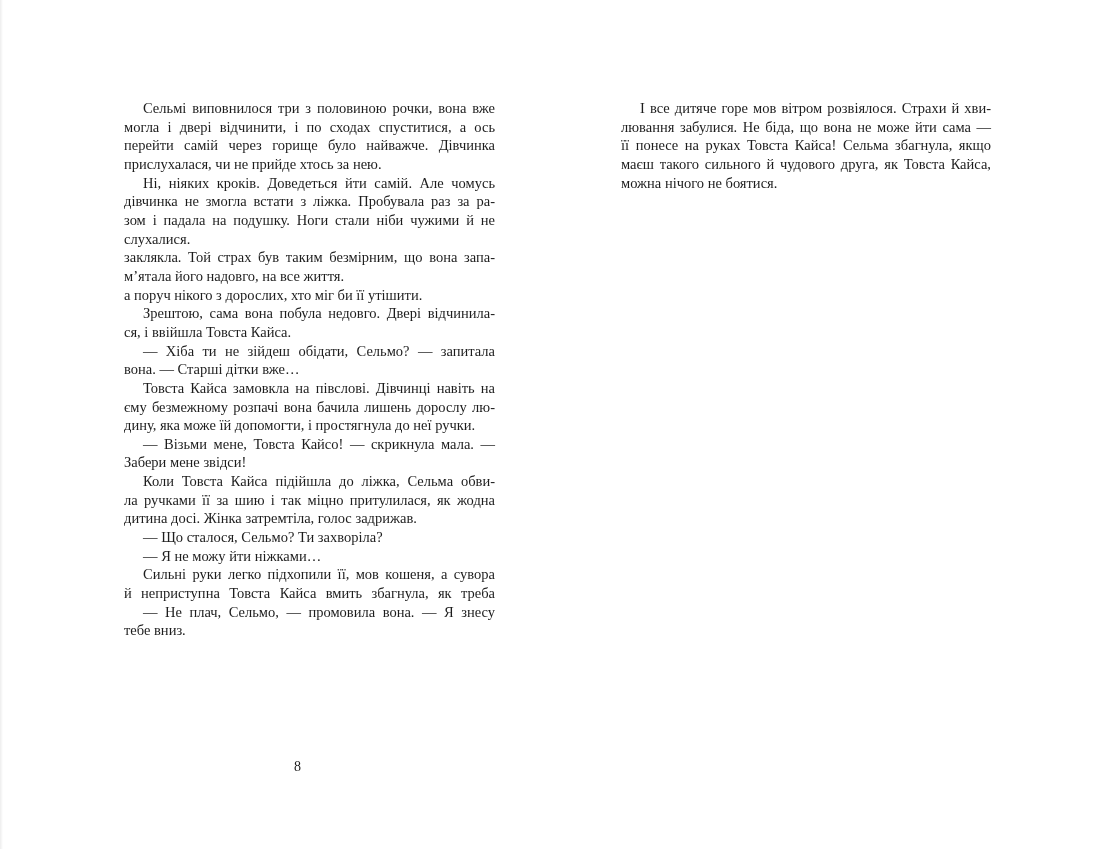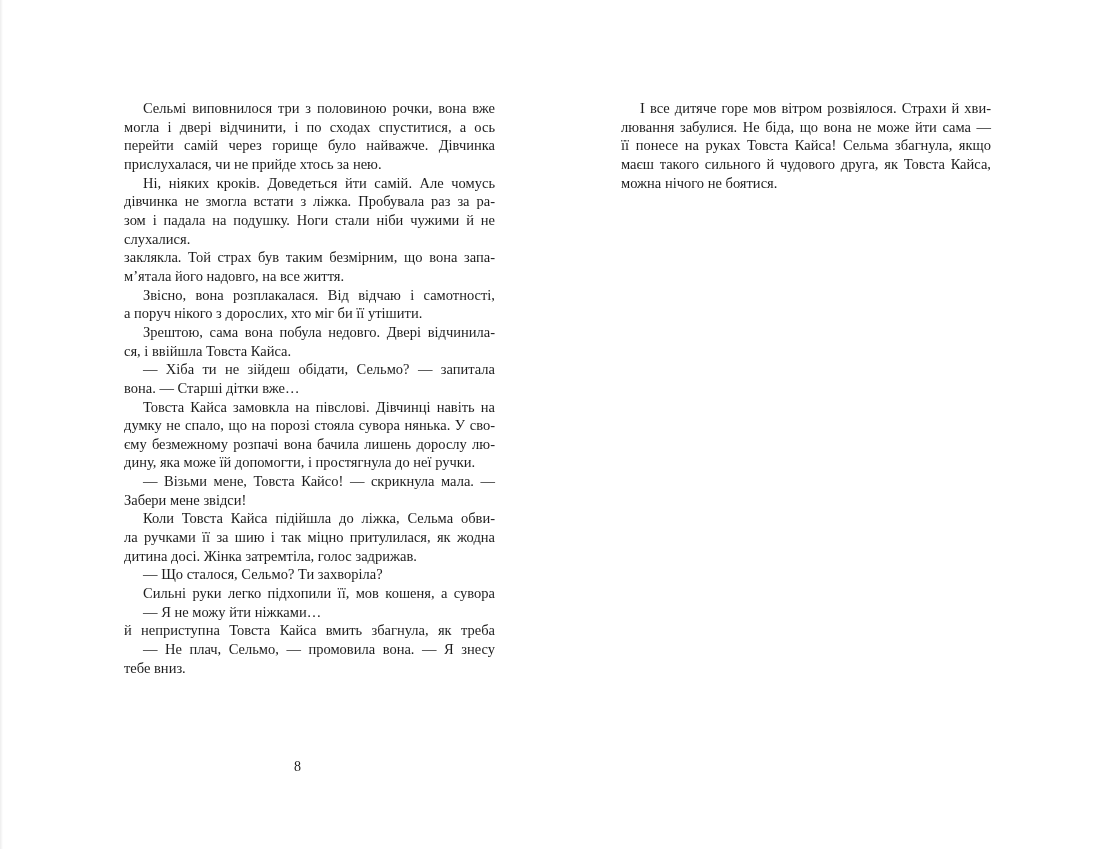--- a/index.html
+++ b/index.html
@@ -68,38 +68,36 @@
     <div class="line indent">Сельмі виповнилося три з половиною рочки, вона вже</div>
     <div class="line">могла і двері відчинити, і по сходах спуститися, а ось</div>
     <div class="line">перейти самій через горище було найважче. Дівчинка</div>
     <div class="line noj">прислухалася, чи не прийде хтось за нею.</div>
     <div class="line indent">Ні, ніяких кроків. Доведеться йти самій. Але чомусь</div>
     <div class="line">дівчинка не змогла встати з ліжка. Пробувала раз за ра-</div>
     <div class="line">зом і падала на подушку. Ноги стали ніби чужими й не</div>
     <div class="line noj">слухалися.</div>
     <div class="line">заклякла. Той страх був таким безмірним, що вона запа-</div>
     <div class="line noj">м’ятала його надовго, на все життя.</div>
-    <div class="line indent">Звісно, вона розплакалася. Від відчаю і самотності,</div>
     <div class="line noj">а поруч нікого з дорослих, хто міг би її утішити.</div>
     <div class="line indent">Зрештою, сама вона побула недовго. Двері відчинила-</div>
     <div class="line noj">ся, і ввійшла Товста Кайса.</div>
     <div class="line indent">— Хіба ти не зійдеш обідати, Сельмо? — запитала</div>
     <div class="line noj">вона. — Старші дітки вже…</div>
     <div class="line indent">Товста Кайса замовкла на півслові. Дівчинці навіть на</div>
-    <div class="line">думку не спало, що на порозі стояла сувора нянька. У сво-</div>
     <div class="line">єму безмежному розпачі вона бачила лишень дорослу лю-</div>
     <div class="line noj">дину, яка може їй допомогти, і простягнула до неї ручки.</div>
     <div class="line indent">— Візьми мене, Товста Кайсо! — скрикнула мала. —</div>
     <div class="line noj">Забери мене звідси!</div>
     <div class="line indent">Коли Товста Кайса підійшла до ліжка, Сельма обви-</div>
     <div class="line">ла ручками її за шию і так міцно притулилася, як жодна</div>
     <div class="line noj">дитина досі. Жінка затремтіла, голос задрижав.</div>
     <div class="line indent noj">— Що сталося, Сельмо? Ти захворіла?</div>
+    <div class="line indent noj">— Я не можу йти ніжками…</div>
     <div class="line indent">Сильні руки легко підхопили її, мов кошеня, а сувора</div>
-    <div class="line indent noj">— Я не можу йти ніжками…</div>
     <div class="line">й неприступна Товста Кайса вмить збагнула, як треба</div>
     <div class="line indent">— Не плач, Сельмо, — промовила вона. — Я знесу</div>
     <div class="line noj">тебе вниз.</div>
   </div>
 
 <div id="right-col" class="textcol">
     <div class="line indent">І все дитяче горе мов вітром розвіялося. Страхи й хви-</div>
     <div class="line">лювання забулися. Не біда, що вона не може йти сама —</div>
     <div class="line">її понесе на руках Товста Кайса! Сельма збагнула, якщо</div>
     <div class="line">маєш такого сильного й чудового друга, як Товста Кайса,</div>

